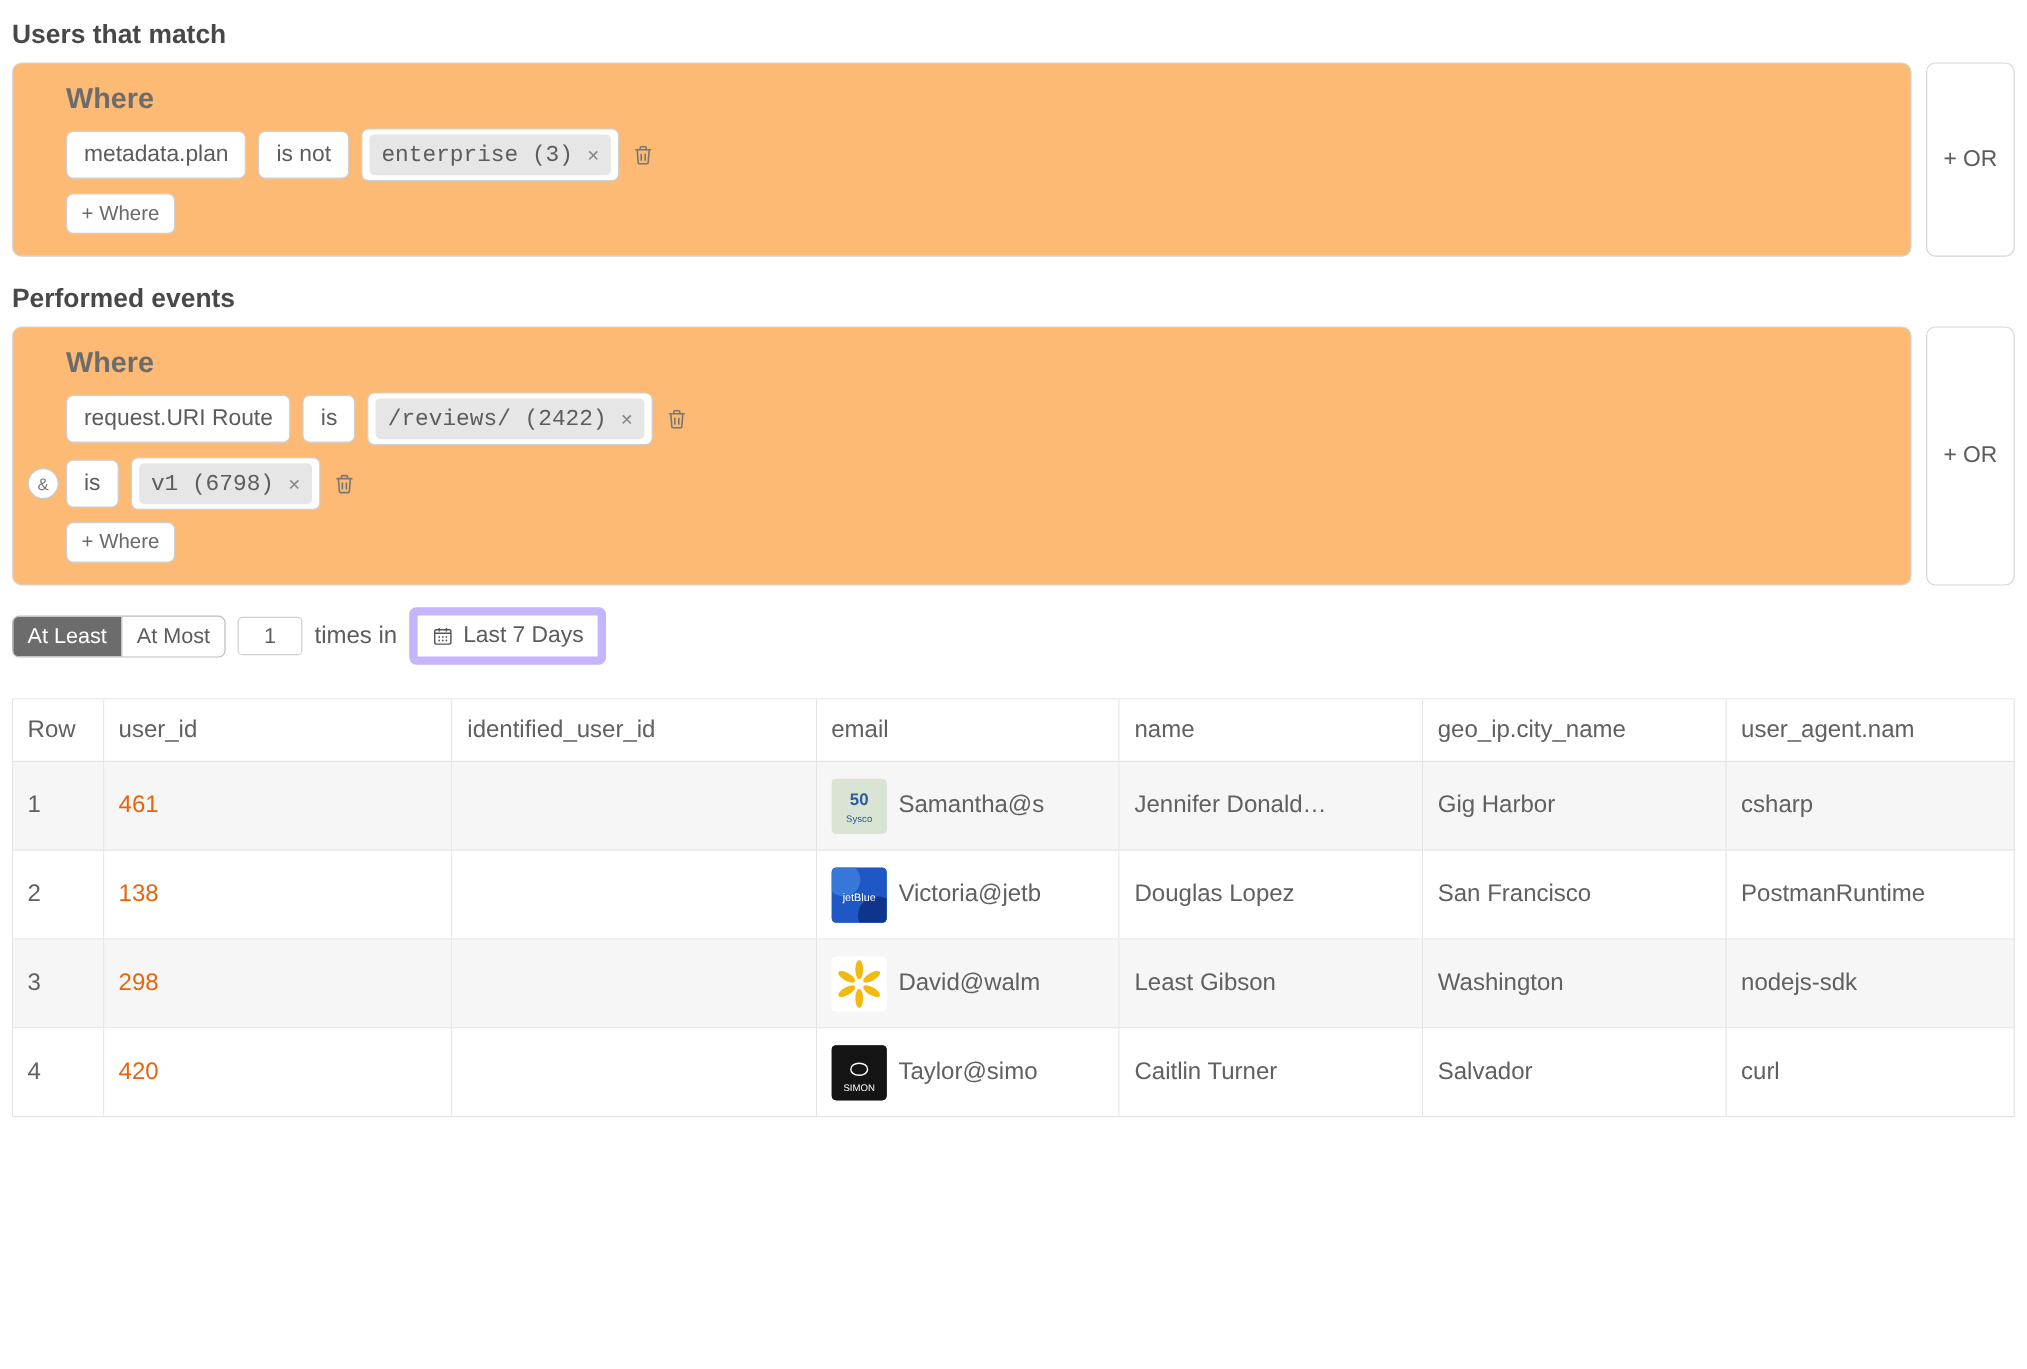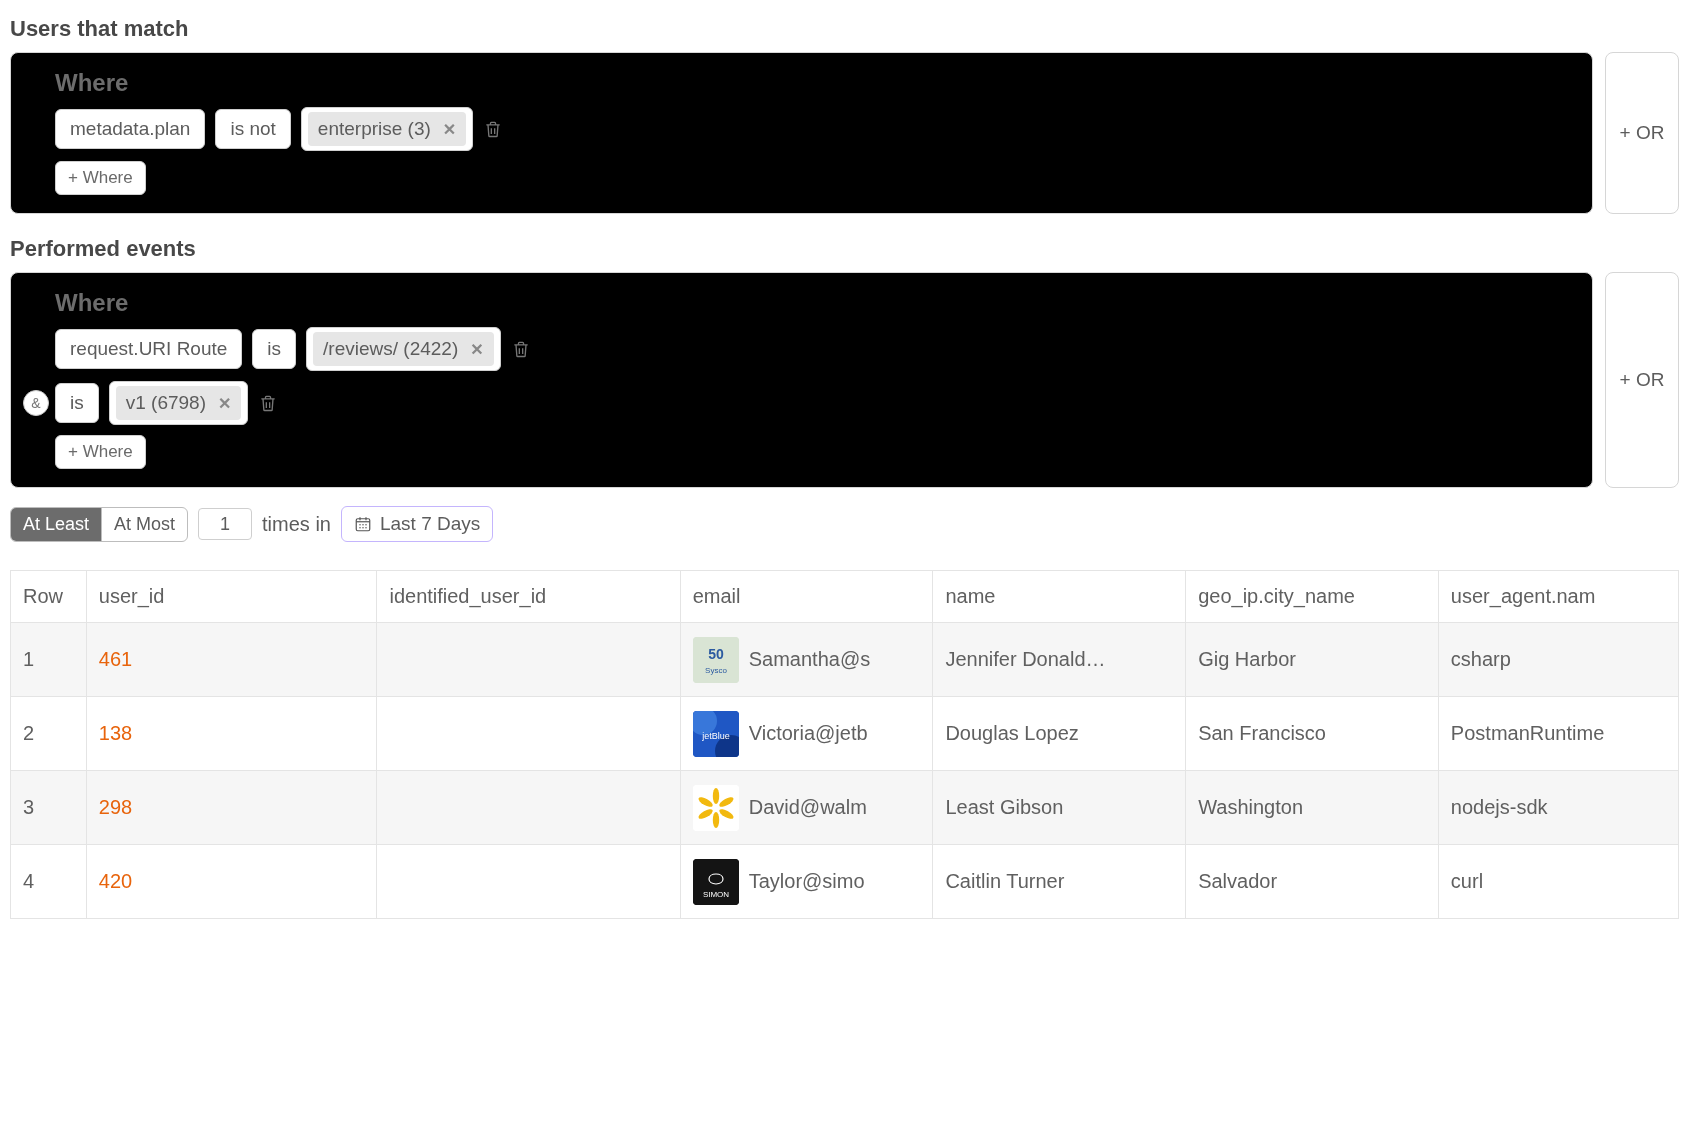--- a/index.html
+++ b/index.html
@@ -17,21 +17,21 @@
     color: #484848;
     margin: 6px 0 10px 0;
   }
   .builder-row {
     display: flex;
     gap: 12px;
     margin-bottom: 22px;
   }
   .clause-box {
     flex: 1;
-    background: #000000;
+    background: #fdba74;
     border: 1px solid #d6d6d6;
     border-radius: 8px;
     padding: 16px 18px 18px 44px;
     position: relative;
   }
   .where-label {
     font-size: 24px;
     font-weight: 700;
     color: #6c6c6c;
     margin-bottom: 10px;
@@ -70,20 +70,21 @@
     display: inline-flex;
     align-items: center;
   }
   .chip-wrap {
     background: #fff;
     border: 1px solid #cfcfcf;
     border-radius: 6px;
     padding: 4px 6px;
     display: inline-flex;
     align-items: center;
+    font-family: Liberation Mono, monospace;
   }
   .chip {
     background: #e6e6e6;
     border-radius: 4px;
     padding: 6px 10px;
     color: #5c5c5c;
     font-size: 19px;
     display: inline-flex;
     align-items: center;
     gap: 12px;
@@ -156,21 +157,21 @@
     border-radius: 4px;
     text-align: center;
     font-size: 18px;
     color: #5c5c5c;
   }
   .plain-text {
     color: #5c5c5c;
     font-size: 20px;
   }
   .date-token {
-    border: 1px solid #c4b5fd;
+    border: 7px solid #c4b5fd;
     border-radius: 6px;
     padding: 6px 12px;
     color: #5c5c5c;
     font-size: 19px;
     display: inline-flex;
     align-items: center;
     gap: 8px;
   }
   .cal-icon {
     display: inline-block;

